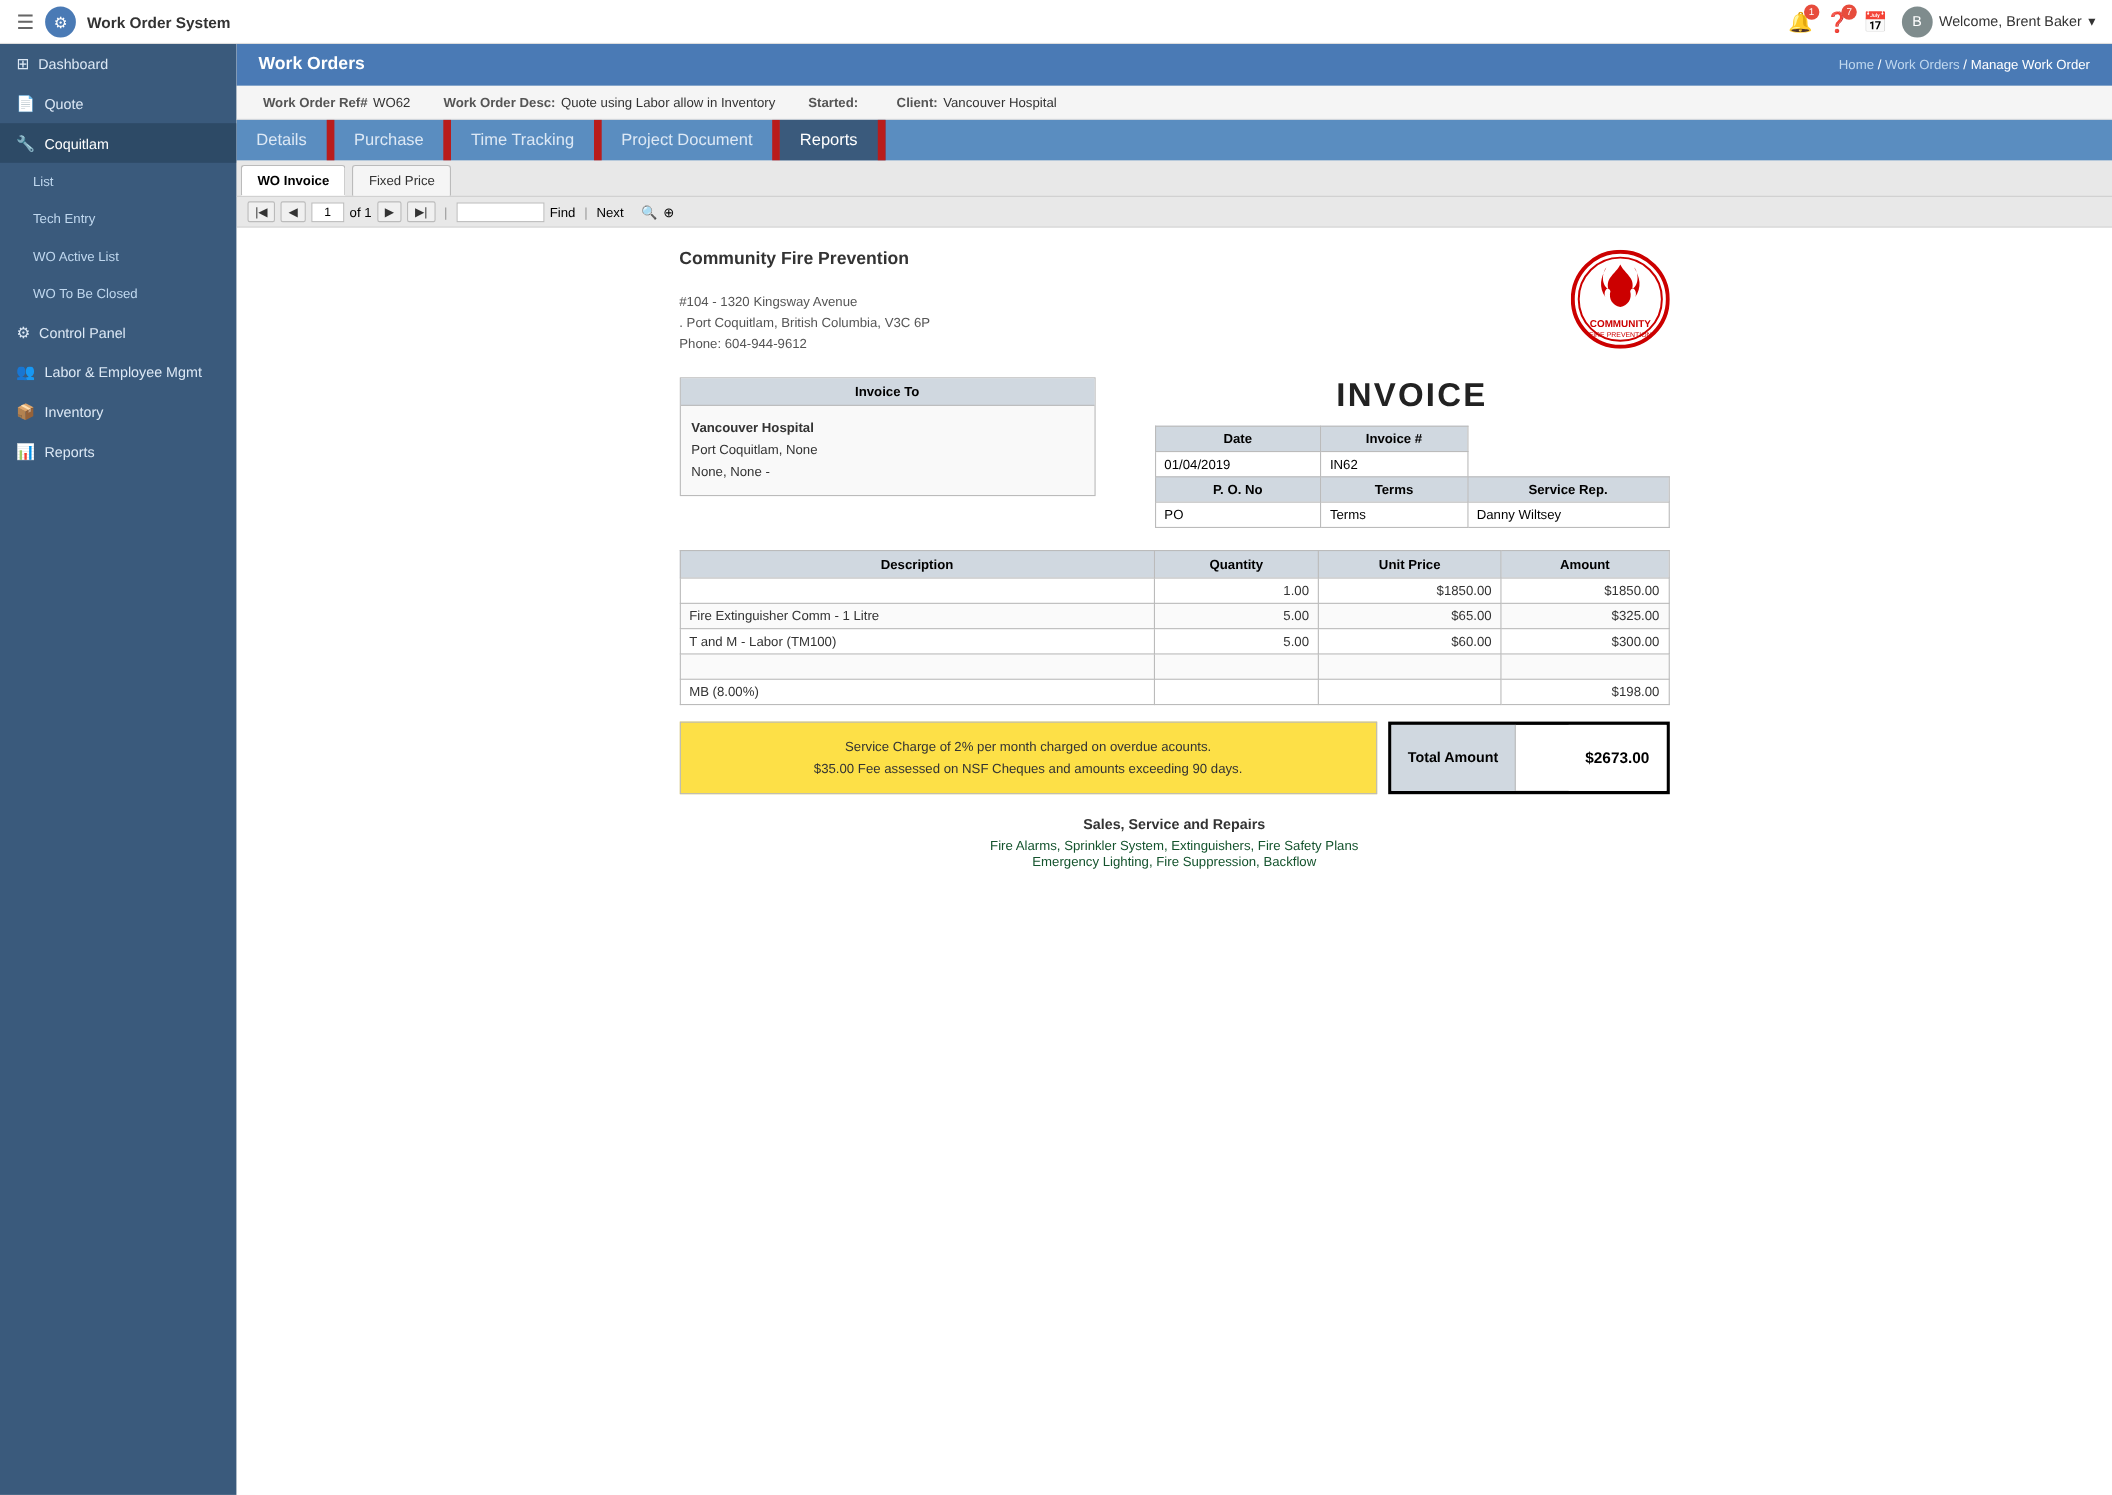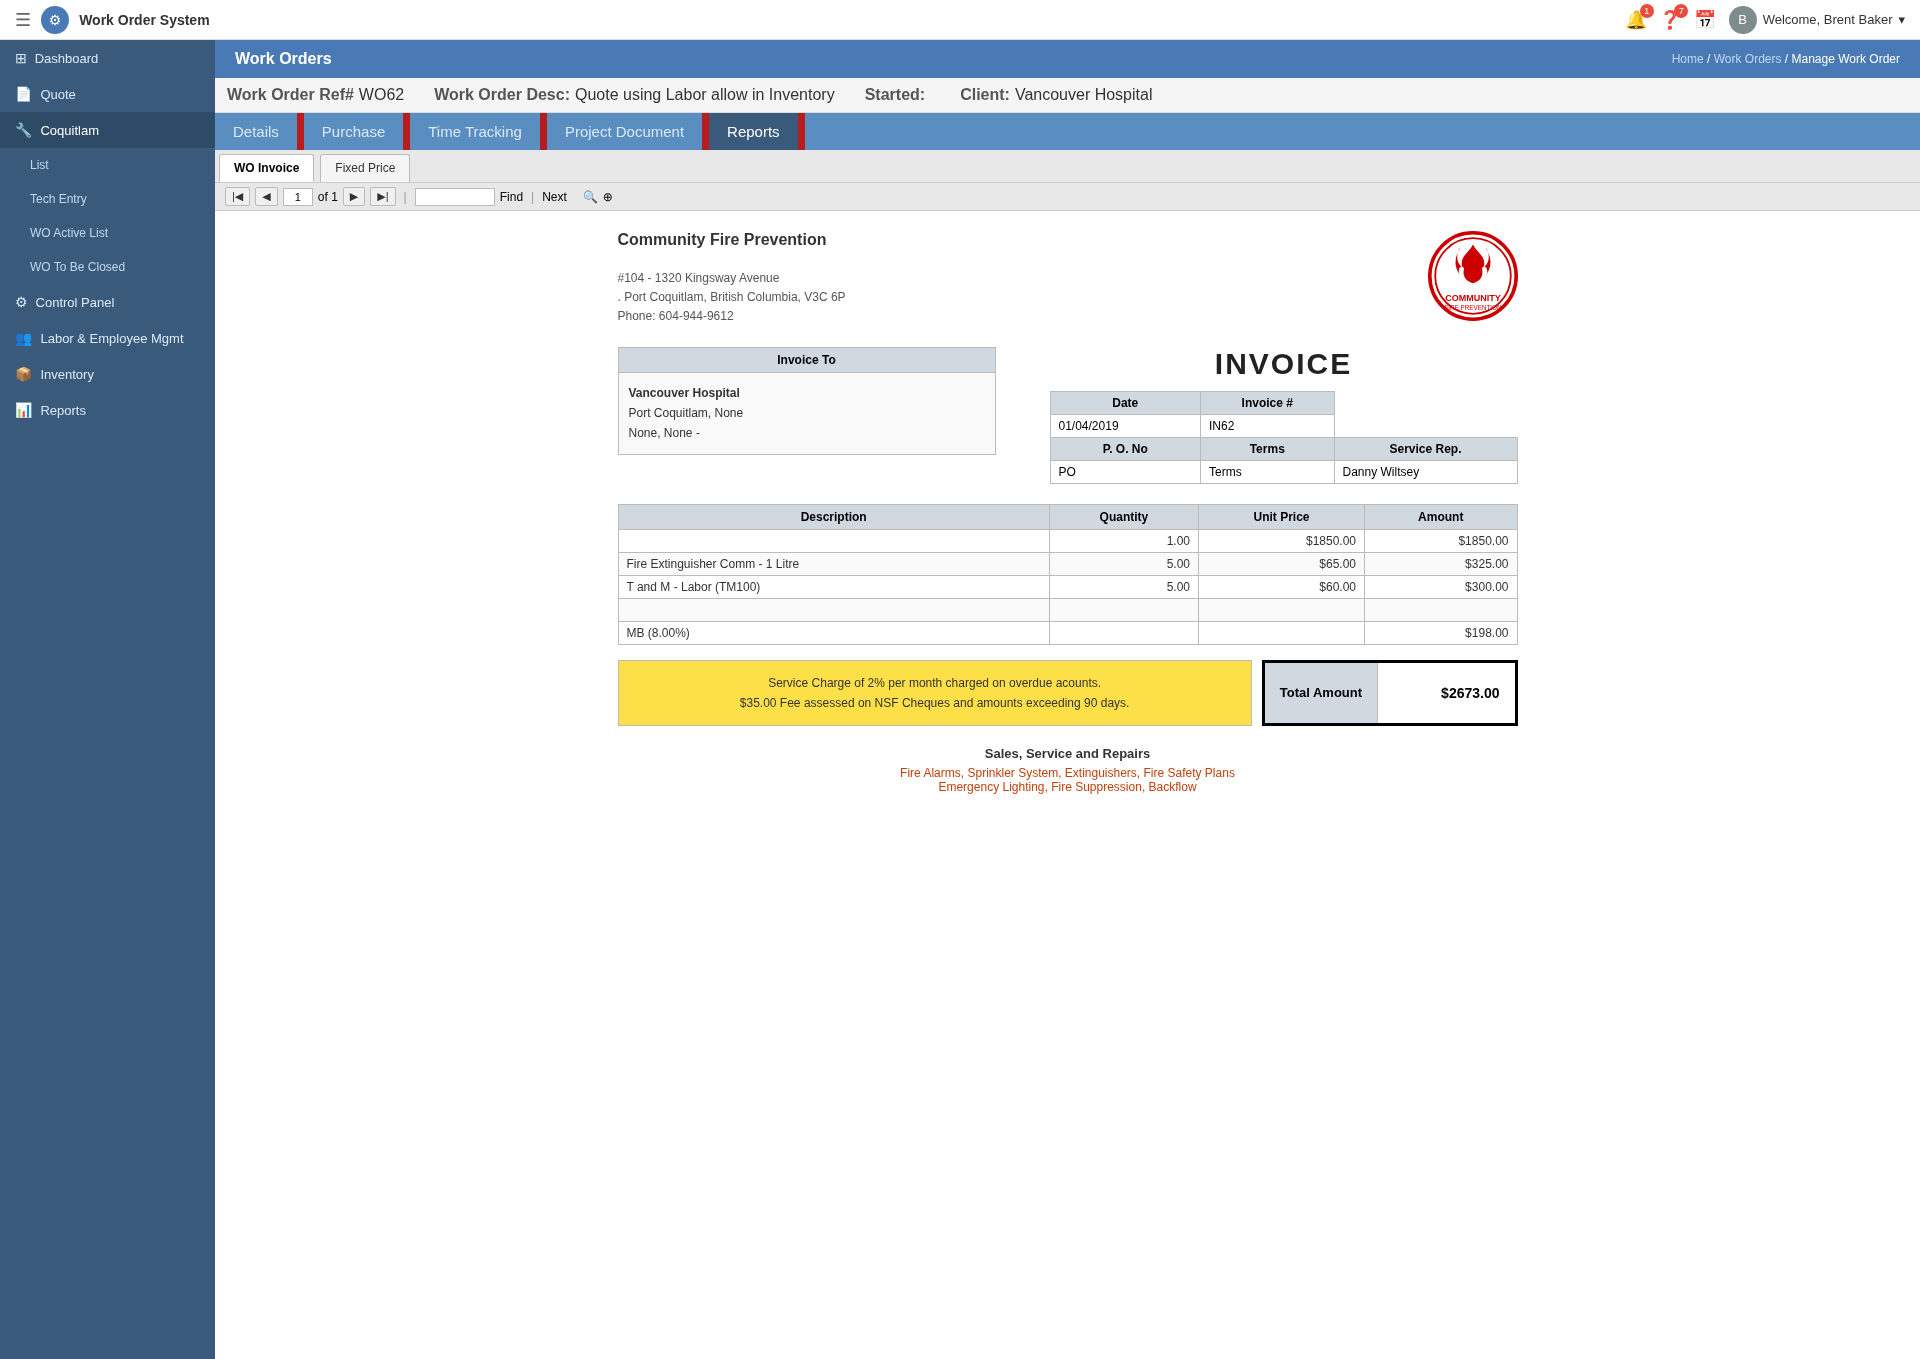--- a/index.html
+++ b/index.html
@@ -65,24 +65,24 @@
     }
     .page-header-title { font-size: 16px; font-weight: bold; }
     .breadcrumb { font-size: 12px; color: #c0d8ef; }
     .breadcrumb a { color: #c0d8ef; text-decoration: none; }
     .breadcrumb span { color: #fff; }
 
     
     .wo-info-bar {
       background: #f5f5f5;
       border-bottom: 1px solid #ddd;
-      padding: 8px 12px;
+      padding: 8px 24px;
       display: flex;
       gap: 30px;
-      font-size: 16px;
+      font-size: 12px;
       flex-shrink: 0;
     }
     .wo-info-item { display: flex; gap: 5px; }
     .wo-info-label { color: #555; font-weight: bold; }
     .wo-info-value { color: #333; }
 
     
     .tabs-bar {
       background: #5a8dc0;
       display: flex;
@@ -277,21 +277,21 @@
     }
 
     
     .invoice-footer-text {
       text-align: center;
       margin-top: 20px;
       font-size: 13px;
       color: #333;
     }
     .invoice-footer-text .footer-title { font-weight: bold; margin-bottom: 5px; }
-    .invoice-footer-text .footer-sub { font-size: 12px; color: #c2410c; }
+    .invoice-footer-text .footer-sub { font-size: 12px; color: #14532d; }
   </style>
 </head>
 <body>
 
 <div class="top-header">
   <div class="top-header-left">
     <span class="hamburger">☰</span>
     <div class="top-header-logo">⚙</div>
     <span class="top-header-title">Work Order System</span>
   </div>

